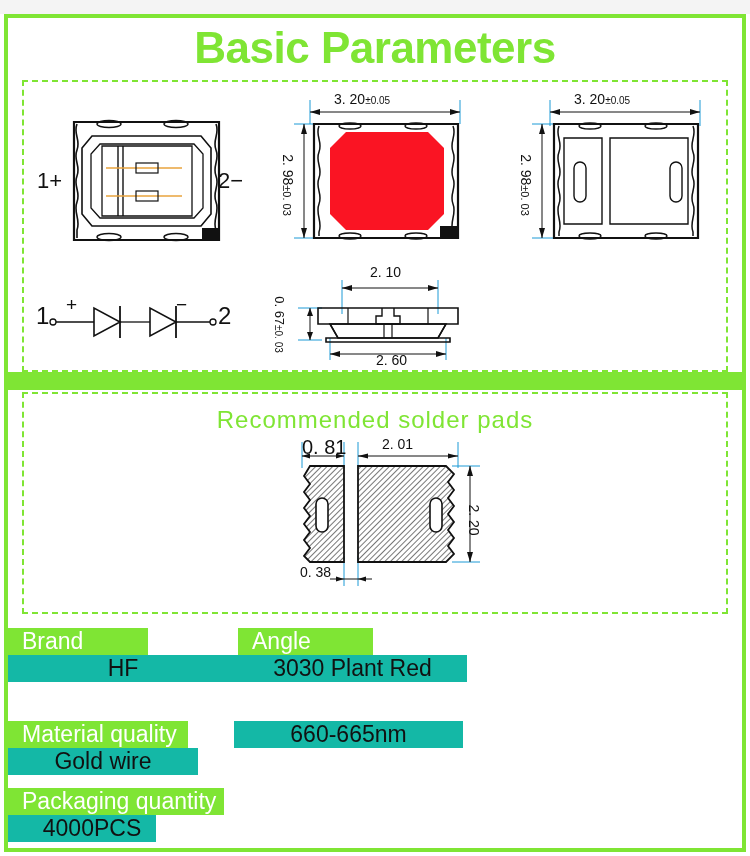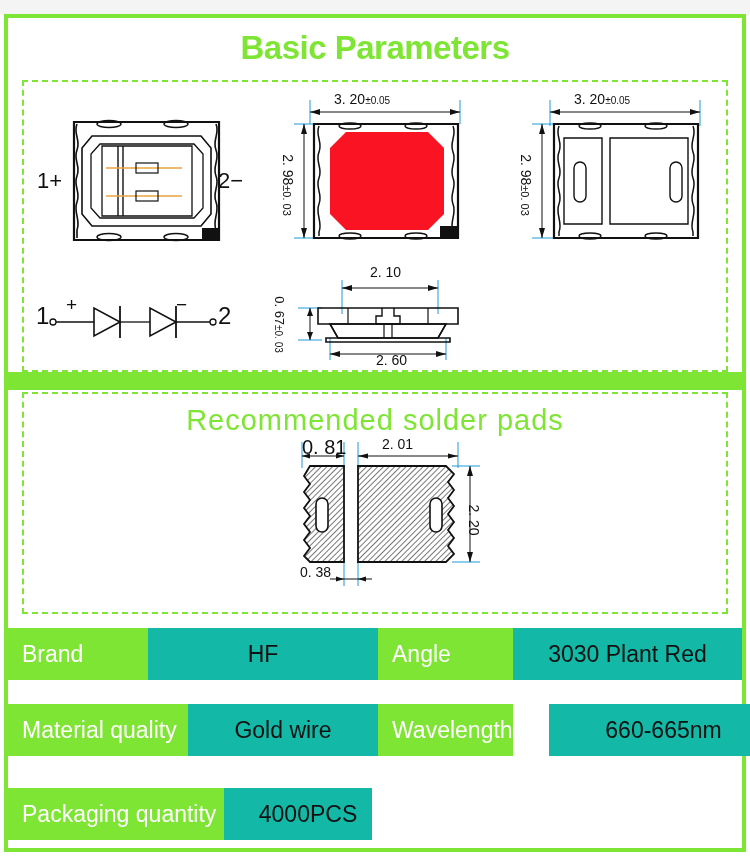--- a/index.html
+++ b/index.html
@@ -23,21 +23,21 @@
     border:4px solid #7fe534;
     box-sizing:border-box;
     background:#ffffff;
   }
 
   
   .title{
     position:absolute;left:4px;top:18px;width:742px;height:60px;
     display:flex;align-items:center;justify-content:center;
     color:#7fe534;
-    font-size:33px;
+    font-size:44px;
     font-weight:bold;
     letter-spacing:-0.5px;
     font-family:"Liberation Sans", sans-serif;
     white-space:nowrap;
   }
 
   
   .panel{
     position:absolute;
     border:2px dashed #7fe534;
@@ -58,38 +58,38 @@
   svg{display:block;overflow:visible;}
   .ln{stroke:#111;fill:none;}
   .dimln{stroke:#1c9ad6;fill:none;stroke-width:1;}
   .arrowln{stroke:#111;fill:none;stroke-width:1;}
   .gold{stroke:#e8a33d;stroke-width:1.4;fill:none;}
 
   
   .padheading{
     position:absolute;left:22px;top:404px;width:706px;height:32px;
     display:flex;align-items:center;justify-content:center;
-    color:#7fe534;font-size:29px;
+    color:#7fe534;font-size:24px;
     font-family:"Liberation Sans", sans-serif;
     letter-spacing:1px;
     white-space:nowrap;
   }
 
   
   .ptable{
     position:absolute;left:8px;top:624px;width:734px;height:226px;
   }
   .prow{
     position:absolute;left:0;width:734px;height:52px;
     display:flex;
   }
   .prow.r0{top:4px;}
-  .prow.r1{top:80px;}
+  .prow.r1{top:97px;}
   .prow.r2{top:164px;}
-  .pcell{display:flex;height:52px;}
+  .pcell{display:flex;height:52px;flex-direction:column;}
   .plabel{
     background:#7fe534;color:#ffffff;
     display:flex;align-items:center;
     padding-left:14px;
     font-size:23px;
     font-family:"Liberation Sans", sans-serif;
     box-sizing:border-box;
     white-space:nowrap;
   }
   .pvalue{
@@ -376,21 +376,20 @@
       </div>
     </div>
 
     <div class="prow r1">
       <div class="pcell c0">
         <div class="plabel">Material quality</div>
         <div class="pvalue">Gold wire</div>
       </div>
       <div class="gap"></div>
       <div class="pcell c1">
-        <div class="plabel">Wavelength</div>
         <div class="pvalue">660-665nm</div>
       </div>
     </div>
 
     <div class="prow r2">
       <div class="gap"></div>
       <div class="pcell c1">
         <div class="plabel">Packaging quantity</div>
         <div class="pvalue">4000PCS</div>
       </div>

